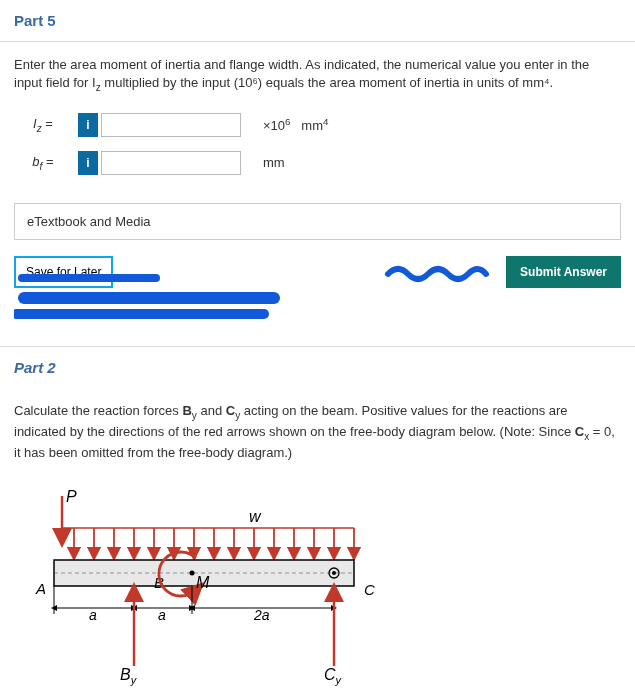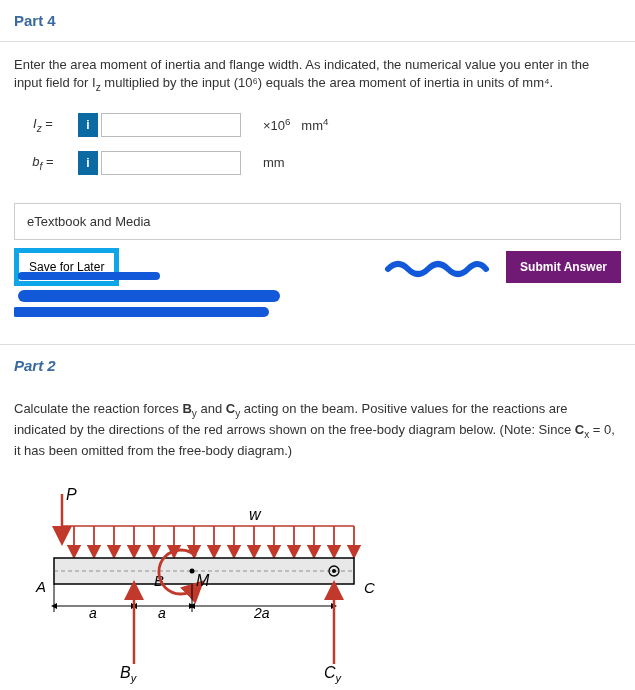--- a/index.html
+++ b/index.html
@@ -60,44 +60,44 @@
     font-size: 13px;
   }
   .unit {
     margin-left: 22px;
     font-size: 13px;
   }
   .etextbook {
     border: 1px solid #ccc;
     padding: 10px 12px;
     margin-top: 28px;
-    margin-bottom: 8px;
+    margin-bottom: 16px;
     background: #fff;
     font-size: 13px;
     cursor: pointer;
   }
   .action-row {
     display: flex;
     align-items: center;
     justify-content: flex-start;
   }
   .save-later {
-    border: 5px solid #0ea5e9;
+    border: 2px solid #0ea5e9;
     padding: 7px 10px;
     font-size: 12px;
     background: #fff;
     cursor: pointer;
   }
   .redacted-wrap {
     flex: 1;
     position: relative;
     height: 30px;
   }
   .submit-btn {
-    background: #701a75;
+    background: #0f766e;
     color: #fff;
     border: none;
     padding: 9px 14px;
     font-size: 12px;
     font-weight: 600;
     cursor: pointer;
   }
   .scribble {
     position: relative;
     height: 40px;
@@ -108,21 +108,21 @@
     margin: 8px 0 20px 0;
   }
   .diagram-svg { display: block; }
   sup { font-size: 0.75em; }
   sub { font-size: 0.78em; }
 </style>
 </head>
 <body>
 
 <div class="part-header">
-  <span>Part 4</span>
+  <span>Part 5</span>
 </div>
 
 <div class="part-body">
   <p class="instructions">
     <span>Enter the area moment of inertia and flange width. As indicated, the numerical value you enter in the input field for </span><span class="ital"><span>I</span><sub>z</sub></span><span> multiplied by the input </span><span>(10⁶)</span><span> equals the area moment of inertia in units of </span><span>mm⁴</span><span>.</span>
   </p>
 
   <div class="input-row">
     <span class="label">
       <span class="ital"><span>I</span><sub>z</sub></span><span class="eq"> =</span>

